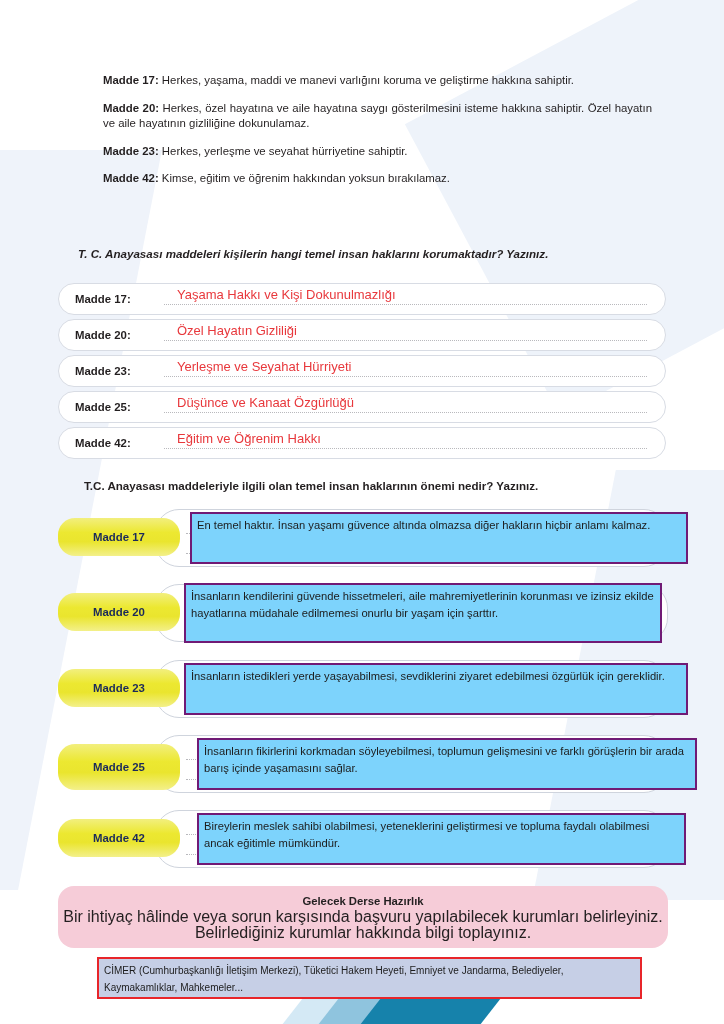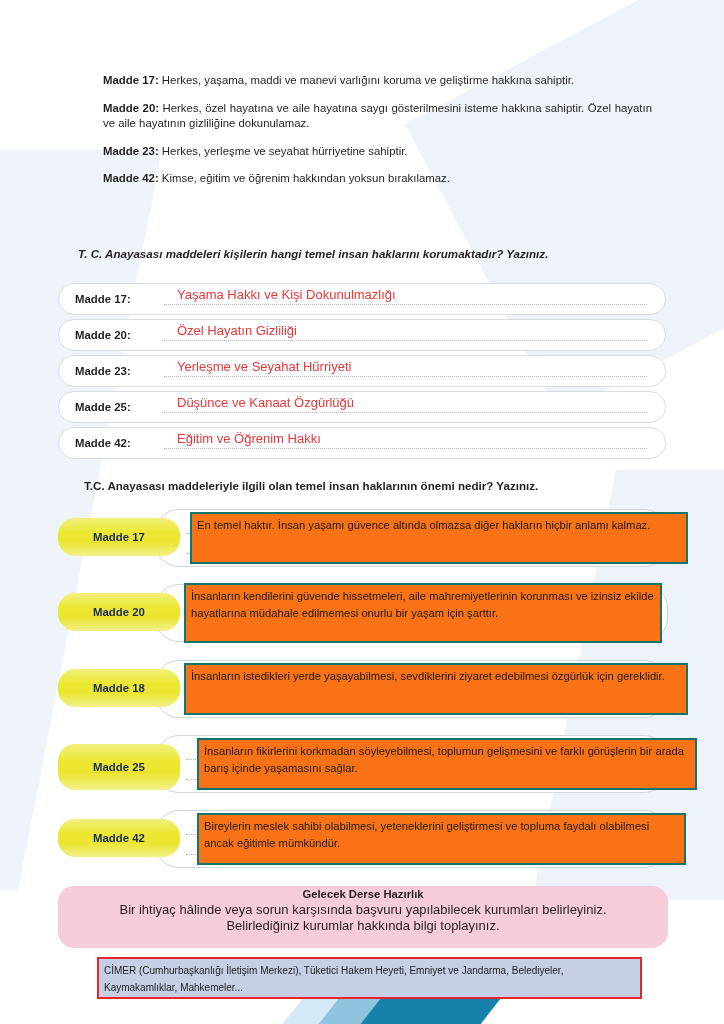--- a/index.html
+++ b/index.html
@@ -166,22 +166,22 @@
   .imp-row .wleader {
     position: absolute;
     left: 128px;
     right: 26px;
     border-bottom: 1px dotted #b9b9bd;
     height: 0;
     z-index: 2;
   }
   .imp-row .redbox {
     position: absolute;
-    border: 2px solid #0f766e;
-    background: #f97316;
+    border: 2px solid #701a75;
+    background: #7dd3fc;
     box-sizing: border-box;
     z-index: 4;
     padding: 3px 5px 4px 5px;
   }
   .imp-row .redbox p {
     margin: 0;
     font-size: 11.2px;
     line-height: 16.5px;
     color: #1c1c1c;
   }
@@ -189,30 +189,31 @@
   
   #pink-box {
     position: absolute;
     left: 58px;
     top: 886px;
     width: 610px;
     height: 62px;
     background: #f6ccd8;
     border-radius: 16px;
     box-sizing: border-box;
+    padding-top: 7px;
     text-align: center;
   }
   #pink-box .pink-title {
     font-size: 11.3px;
     font-weight: bold;
     color: #231f20;
     line-height: 16px;
   }
   #pink-box .pink-line {
-    font-size: 13px;
+    font-size: 16px;
     color: #231f20;
     line-height: 16px;
   }
 
   #bottom-redbox {
     position: absolute;
     left: 97px;
     top: 957px;
     width: 545px;
     height: 42px;
@@ -302,21 +303,21 @@
     <div class="redbox" style="left:126px;top:-1px;width:478px;height:60px">
       <p>İnsanların kendilerini güvende hissetmeleri, aile mahremiyetlerinin korunması ve izinsiz  ekilde hayatlarına müdahale edilmemesi onurlu bir yaşam için şarttır.</p>
     </div>
   </div>
 
   <div class="imp-row" style="top:660px;height:58px">
     <div class="wpill" style="height:58px"></div>
     <div class="wleader" style="top:24px"></div>
     <div class="wleader" style="top:44px"></div>
     <div class="ypill" style="top:9px;height:38px">
-      <span>Madde 18</span>
+      <span>Madde 23</span>
     </div>
     <div class="redbox" style="left:126px;top:3px;width:504px;height:52px">
       <p>İnsanların istedikleri yerde yaşayabilmesi, sevdiklerini ziyaret edebilmesi özgürlük için gereklidir.</p>
     </div>
   </div>
 
   <div class="imp-row" style="top:735px;height:58px">
     <div class="wpill" style="height:58px"></div>
     <div class="wleader" style="top:24px"></div>
     <div class="wleader" style="top:44px"></div>

